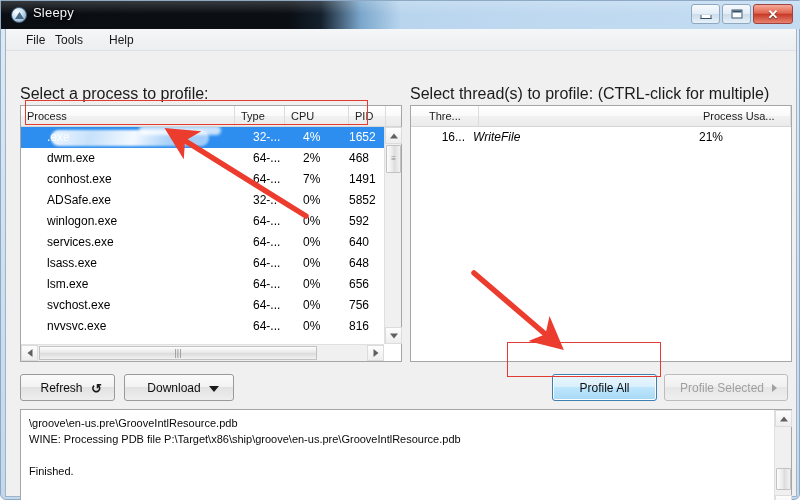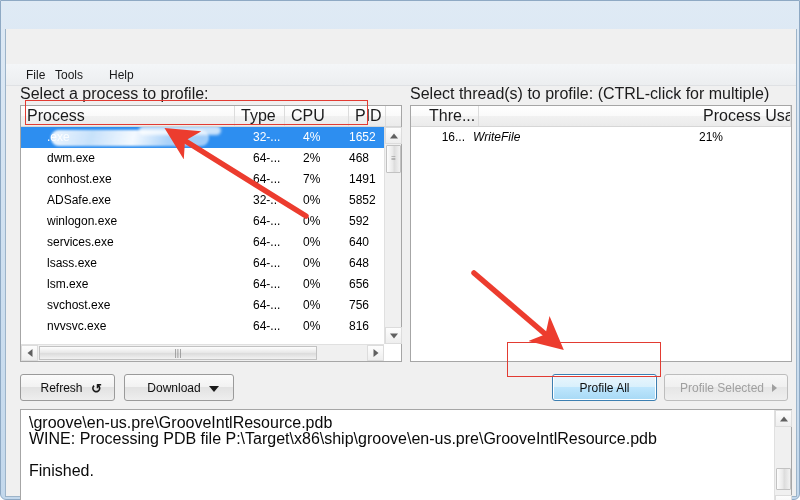--- a/index.html
+++ b/index.html
@@ -78,21 +78,20 @@
     background:#f0f0f0;
     border:1px solid #9db4c9;
     border-top:none;
   }
 
   
   #menubar {
     position:absolute; left:0; top:0; width:790px; height:22px;
     background:linear-gradient(to bottom,#f4f6f8,#eceef0);
     border-bottom:1px solid #dfe1e4;
-    margin-top:35px;
   }
   .menu-item {
     position:absolute; top:3px; height:16px; padding:0 8px;
     font-size:12px; color:#19191a; line-height:16px; cursor:default;
   }
   #menu-file { left:12px; }
   #menu-tools { left:41px; }
   #menu-help { left:95px; }
 
   
@@ -110,21 +109,21 @@
   #process-list { left:14px; top:76px; width:382px; height:257px; }
   #thread-list  { left:404px; top:76px; width:382px; height:257px; }
 
   .lv-header {
     position:absolute; left:0; top:0; right:0; height:21px;
     background:linear-gradient(to bottom,#ffffff 0%,#fafafa 48%,#f1f1f1 52%,#ebebeb 100%);
     border-bottom:1px solid #d6d6d6;
   }
   .lv-col {
     position:absolute; top:0; height:20px; line-height:20px;
-    font-size:16px; color:#1b1b1c;
+    font-size:11px; color:#1b1b1c;
     border-right:1px solid #dcdcdc;
     padding-left:6px; overflow:hidden; white-space:nowrap;
     cursor:default;
   }
 
   .lv-body { position:absolute; left:0; top:21px; right:0; bottom:0; overflow:hidden; }
   .row { position:relative; height:21px; line-height:21px; white-space:nowrap; }
   .row.sel { background:#2d8ef0; color:#ffffff; }
   .cell { position:absolute; top:0; font-size:12px; color:#000; overflow:hidden; white-space:nowrap; }
   .row.sel .cell { color:#ffffff; }
@@ -227,36 +226,51 @@
   .caret-right { position:absolute; right:10px; top:9px; width:0;height:0;
                  border-top:4px solid transparent;border-bottom:4px solid transparent;border-left:5px solid #a0a0a0; }
 
   
   #log-pane {
     position:absolute; left:14px; top:380px; width:772px; height:104px;
     background:#ffffff; border:1px solid #a6a6a6;
   }
   #log-text {
     position:absolute; left:8px; top:5px; right:20px;
-    font-size:16px; color:#0a0a0a; line-height:16px; white-space:pre;
+    font-size:11px; color:#0a0a0a; line-height:16px; white-space:pre;
   }
 
   
   .redbox {
     position:absolute; border:1.6px solid #e23b32; pointer-events:none;
   }
   #redbox-row  { left:24px; top:99px; width:343px; height:25px; }
   #redbox-btn  { left:506px; top:341px; width:154px; height:35px; }
   #annot-svg { position:absolute; left:0; top:0; width:800px; height:500px; pointer-events:none; }
 </style>
 </head>
 <body>
 
 <div id="window">
 
+  <div id="titlebar">
+    <div class="glass-sheen"></div>
+    <div id="app-icon"></div>
+    <div id="app-title">Sleepy</div>
+
+    <div class="wbtn" id="btn-min">
+      <span class="g"></span>
+    </div>
+    <div class="wbtn" id="btn-max">
+      <span class="g"></span>
+    </div>
+    <div class="wbtn" id="btn-close">
+      <span class="g">✕</span>
+    </div>
+  </div>
 
   <div id="client">
 
     <div id="menubar">
       <div class="menu-item" id="menu-file">File</div>
       <div class="menu-item" id="menu-tools">Tools</div>
       <div class="menu-item" id="menu-help">Help</div>
     </div>
 
     <div class="panel-label" id="label-process">Select a process to profile:</div>

